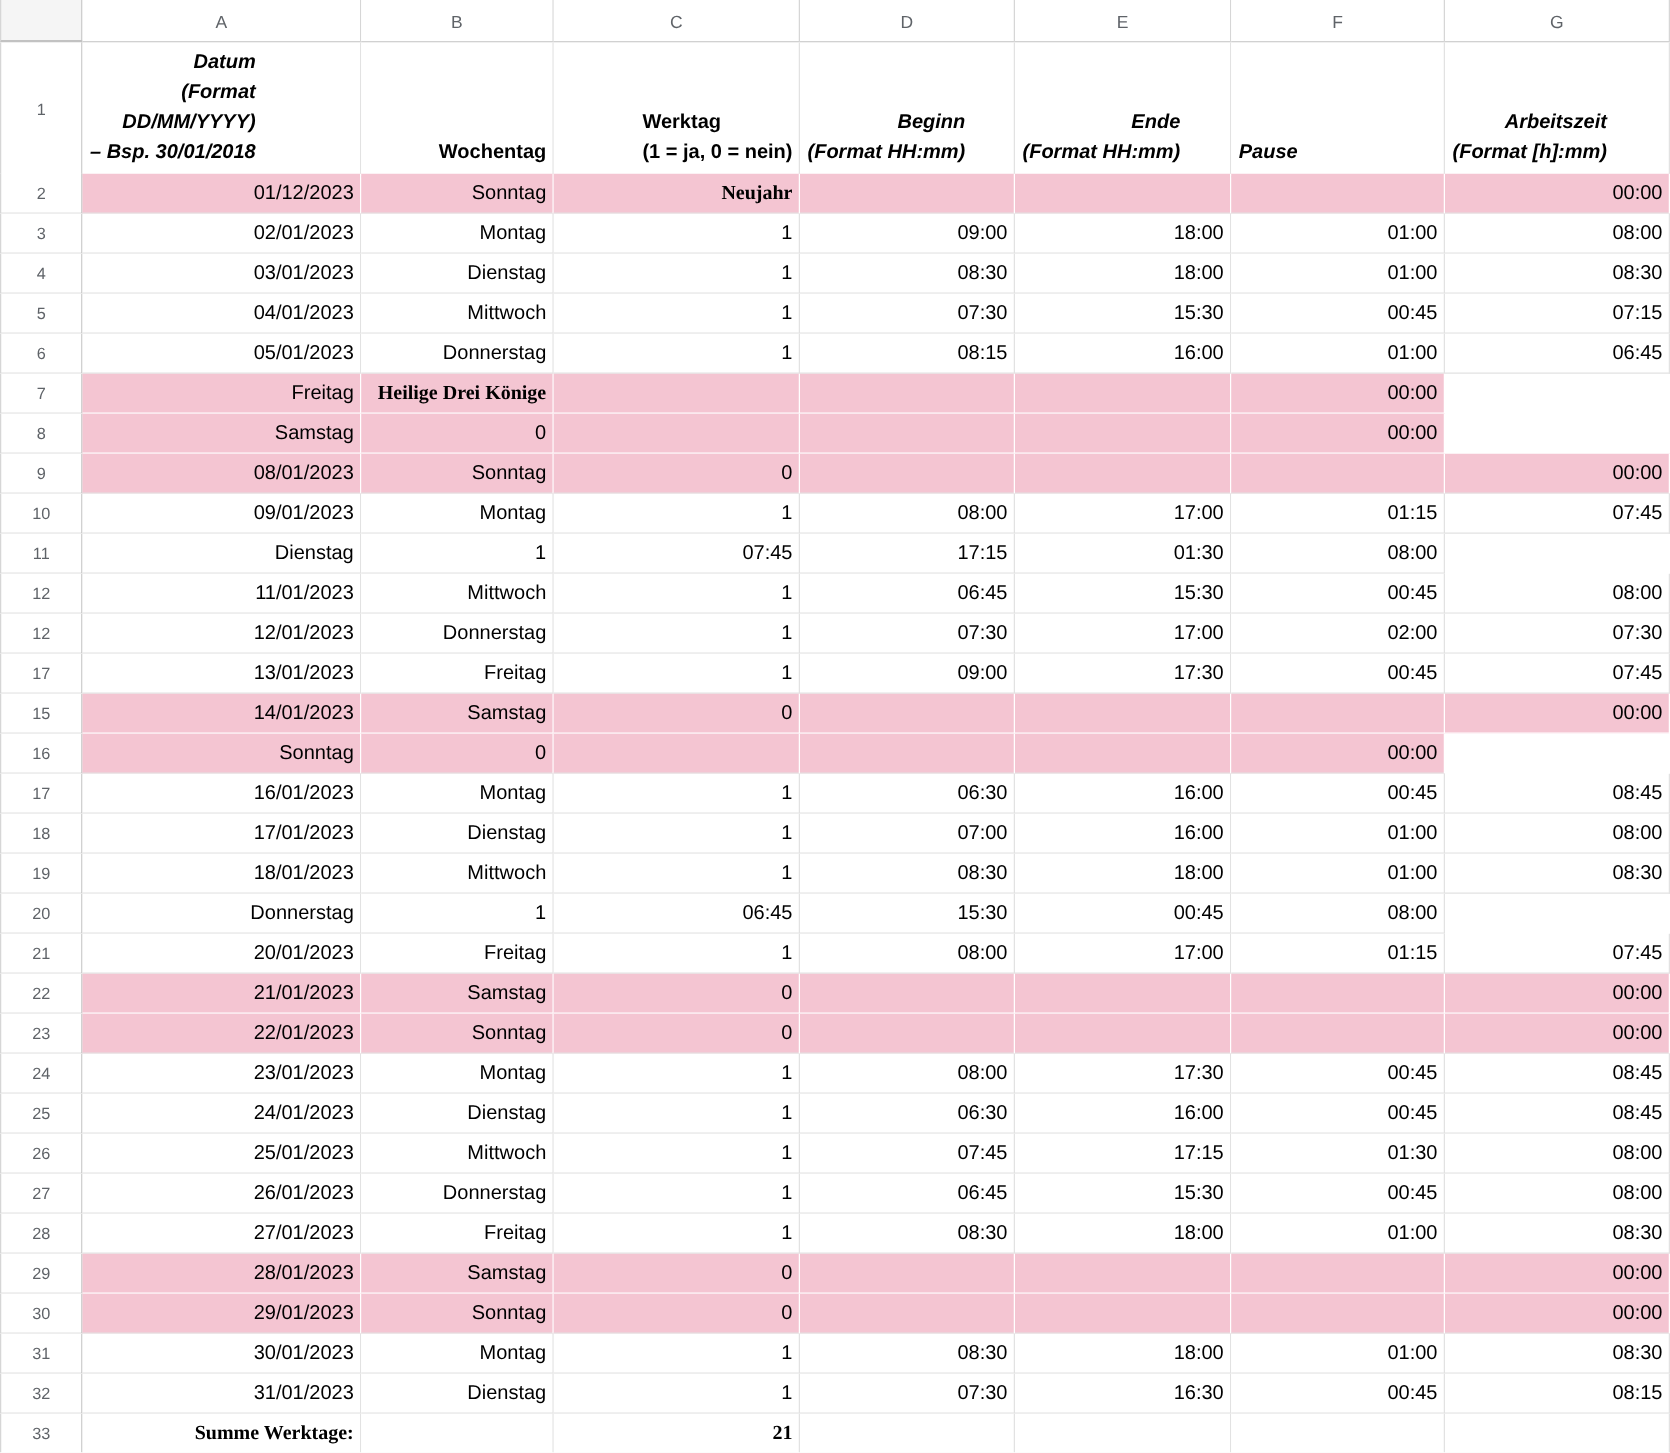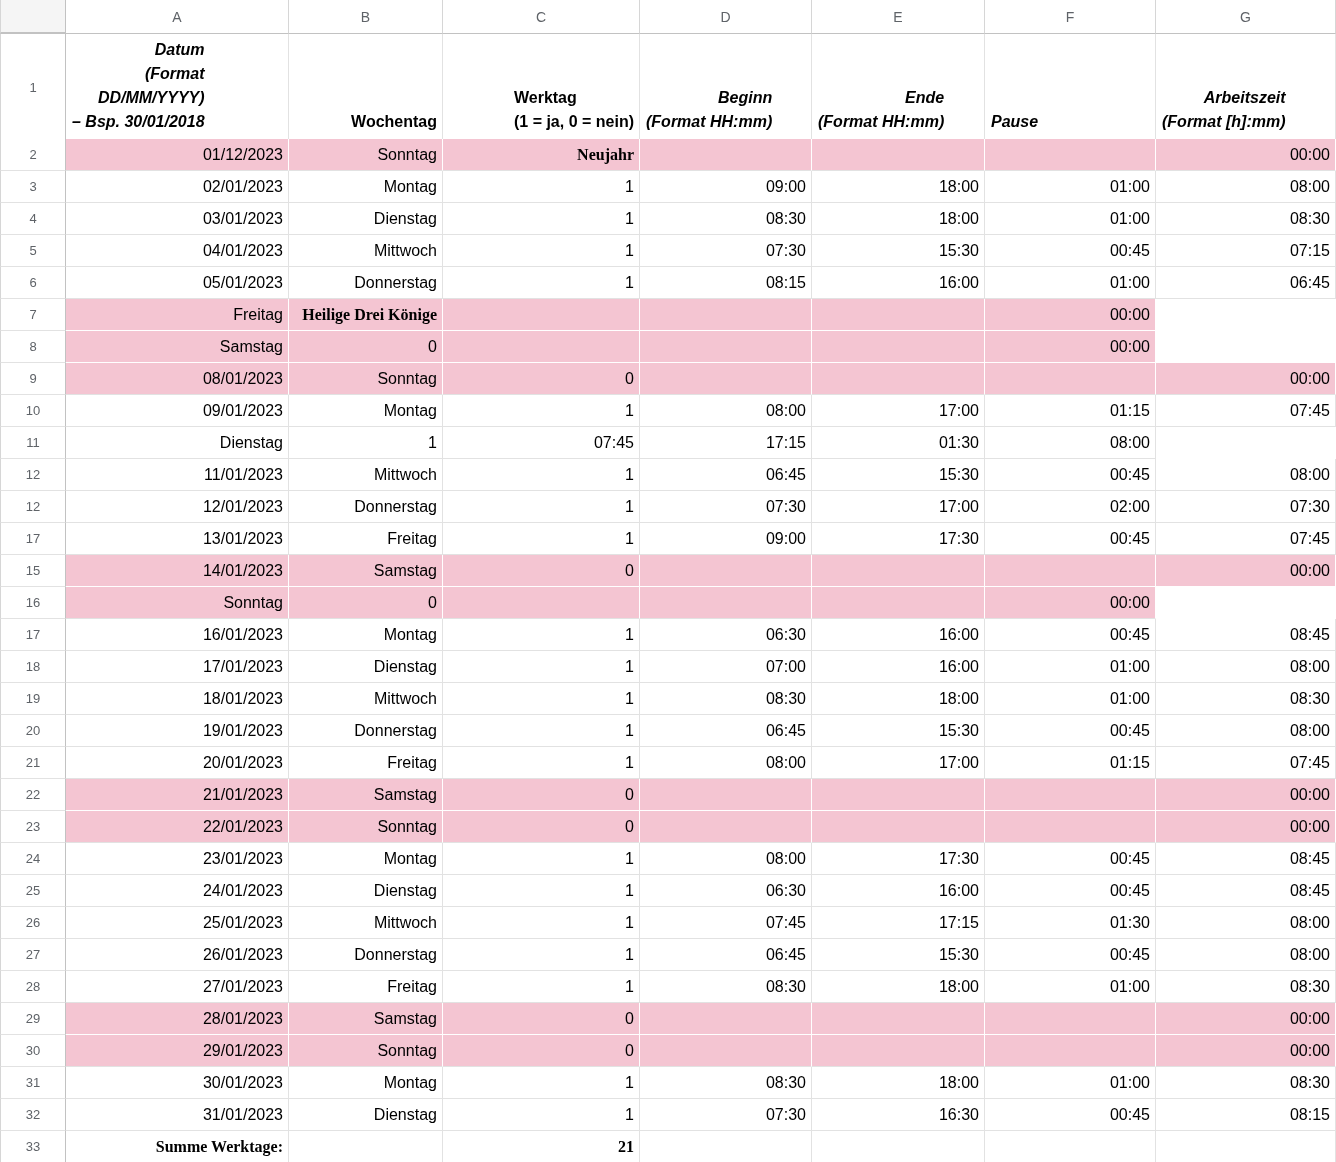--- a/index.html
+++ b/index.html
@@ -277,21 +277,20 @@
       <div class="cell">18/01/2023</div>
       <div class="cell">Mittwoch</div>
       <div class="cell">1</div>
       <div class="cell">08:30</div>
       <div class="cell">18:00</div>
       <div class="cell">01:00</div>
       <div class="cell">08:30</div>
     </div>
       <div class="grid-row data-row">
       <div class="rnum">20</div>
-      <div class="cell">19/01/2023</div>
       <div class="cell">Donnerstag</div>
       <div class="cell">1</div>
       <div class="cell">06:45</div>
       <div class="cell">15:30</div>
       <div class="cell">00:45</div>
       <div class="cell">08:00</div>
     </div>
       <div class="grid-row data-row">
       <div class="rnum">21</div>
       <div class="cell">20/01/2023</div>

